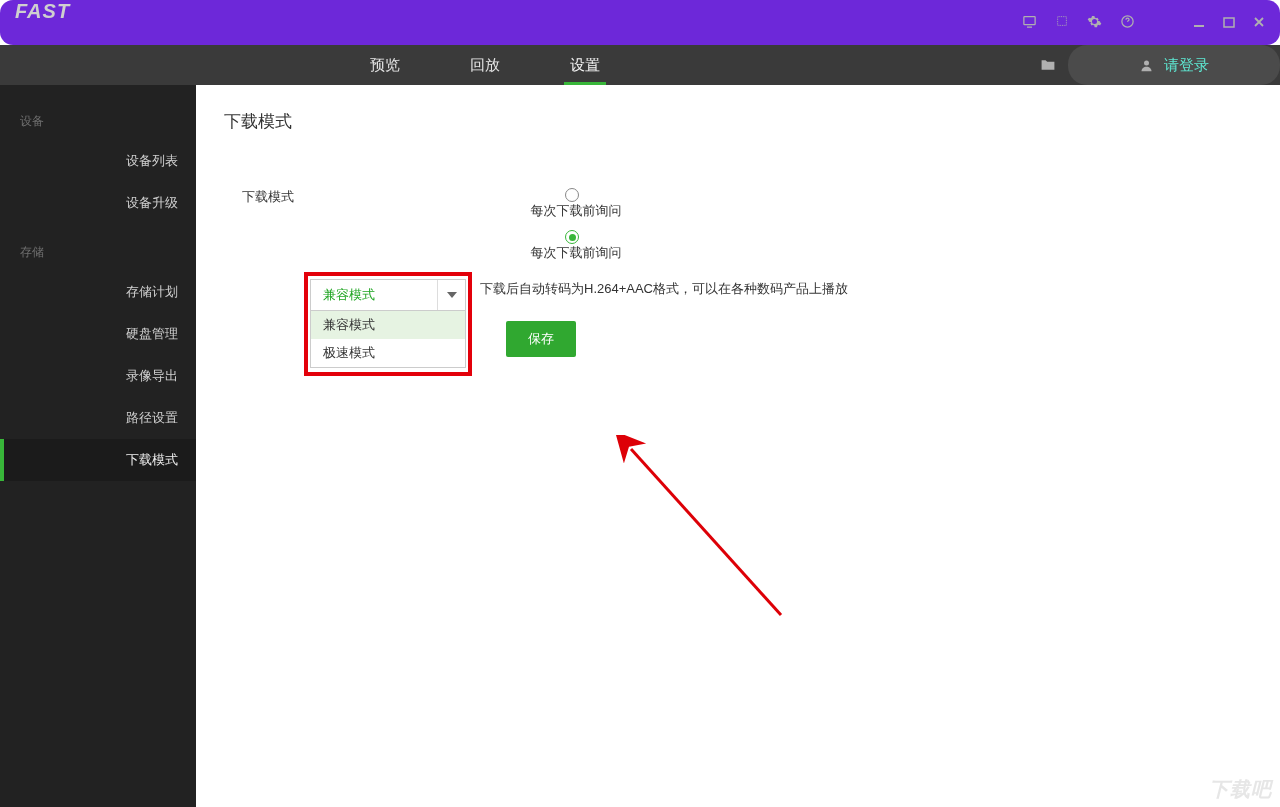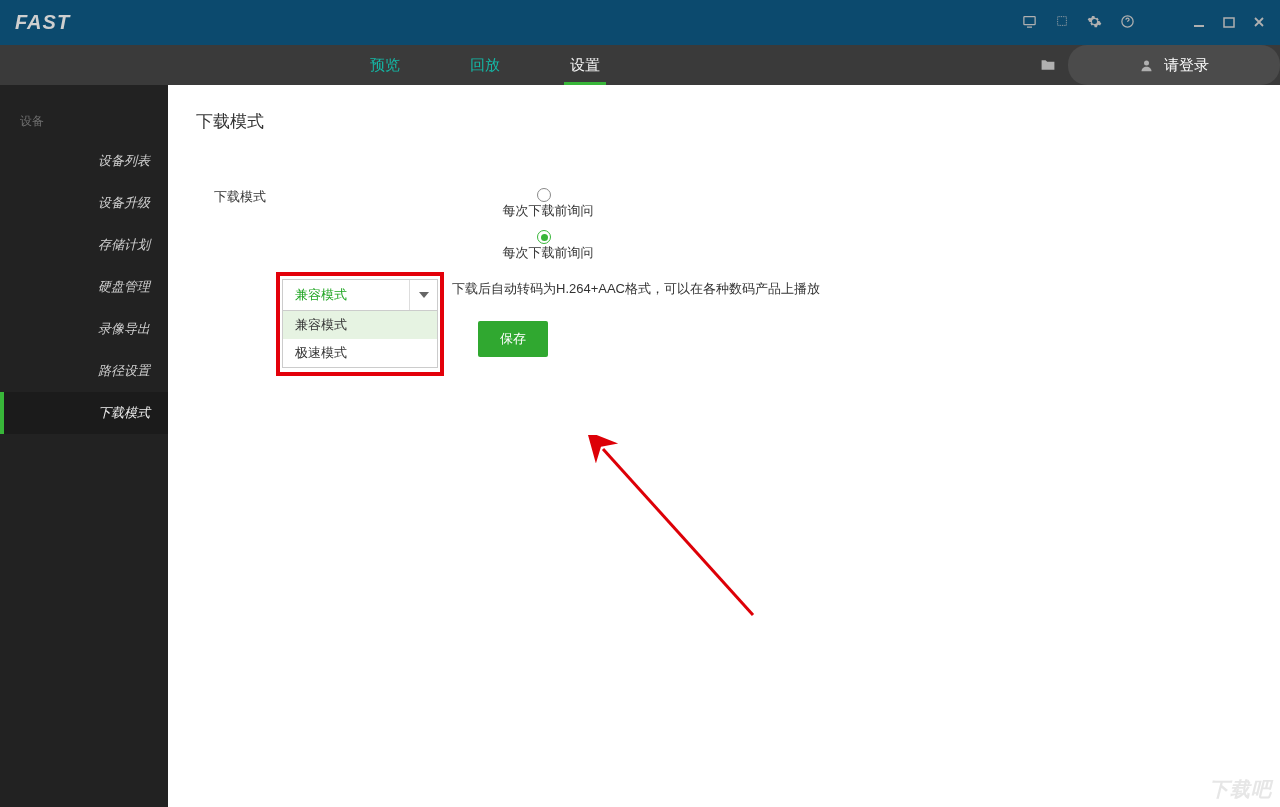--- a/index.html
+++ b/index.html
@@ -1,36 +1,36 @@
 <!DOCTYPE html>
 <html><head>
   <meta charset="utf-8">
   <style>
     * { margin: 0; padding: 0; box-sizing: border-box; }
     body { font-family: "Microsoft YaHei", "PingFang SC", Arial, sans-serif; width: 1280px; height: 807px; overflow: hidden; background: #fff; }
     
-    .title-bar { height: 45px; background: #0c4a6e; display: flex; align-items: center; padding: 0 15px; }
+    .title-bar { height: 45px; background: #6d28d9; display: flex; padding: 0 15px; border-radius: 13px; }
     .logo { color: #cfcfcf; font-size: 20px; font-weight: 900; font-style: italic; letter-spacing: 1px; }
     .title-icons { margin-left: auto; display: flex; align-items: center; gap: 18px; }
     .title-icons span { color: #b0b0b0; font-size: 14px; cursor: pointer; }
     .title-icons .gap { width: 22px; }
     
     .menu-bar { height: 40px; background: #3a3a3a; display: flex; align-items: center; }
     .menu-tabs { display: flex; margin-left: 370px; gap: 70px; height: 100%; }
-    .menu-tab { color: #14b8a6; font-size: 15px; height: 100%; display: flex; align-items: center; cursor: pointer; position: relative; }
+    .menu-tab { color: #e5e5e5; font-size: 15px; height: 100%; display: flex; align-items: center; cursor: pointer; position: relative; }
     .menu-tab.active { color: #f5f5f5; }
     .menu-tab.active::after { content: ""; position: absolute; bottom: 0; left: -6px; right: -6px; height: 3px; background: #38b639; }
     .menu-right { margin-left: auto; display: flex; align-items: center; height: 100%; }
     .folder-btn { width: 40px; height: 40px; display: flex; align-items: center; justify-content: center; color: #b0b0b0; cursor: pointer; }
-    .login-btn { width: 212px; height: 40px; background: #4b4b4b; display: flex; align-items: center; justify-content: center; gap: 10px; color: #ffffff; font-size: 15px; cursor: pointer; border-radius: 19px; }
+    .login-btn { width: 212px; height: 40px; background: #4b4b4b; display: flex; align-items: center; justify-content: center; gap: 10px; color: #5eead4; font-size: 15px; cursor: pointer; border-radius: 19px; }
     
     .body-wrap { display: flex; height: calc(807px - 85px); }
-    .sidebar { width: 168px; background: #222222; padding-top: 18px; }
+    .sidebar { width: 196px; background: #222222; padding-top: 18px; }
     .side-group-title { color: #6f6f6f; font-size: 12px; padding: 10px 20px; }
-    .side-item { color: #d0d0d0; font-size: 13px; padding: 12px 8px; text-align: right; padding-right: 18px; cursor: pointer; position: relative; font-style: italic; }
+    .side-item { color: #d0d0d0; font-size: 13px; padding: 12px 8px; text-align: right; padding-right: 18px; cursor: pointer; position: relative; }
     .side-item.active { background: #1b1b1b; color: #f0f0f0; }
     .side-item.active::before { content: ""; position: absolute; left: 0; top: 0; bottom: 0; width: 4px; background: #38b639; }
     
     .main { flex: 1; background: #fff; padding: 25px 28px; position: relative; }
     .page-title { font-size: 17px; color: #333; margin-bottom: 55px; }
     .form-row { display: flex; align-items: flex-start; }
     .form-label { width: 70px; text-align: right; font-size: 13px; color: #333; padding-top: 0; }
     .radio-group { margin-left: 10px; }
     .radio-row { display: flex; align-items: center; margin-bottom: 10px; font-size: 13px; color: #333; flex-direction: column; }
     .radio { width: 14px; height: 14px; border: 1px solid #888; border-radius: 50%; margin-right: 8px; display: inline-flex; align-items: center; justify-content: center; cursor: pointer; }
@@ -122,20 +122,21 @@
       <span>请登录</span>
     </div>
   </div>
 </div>
 
 <div class="body-wrap">
   <div class="sidebar">
     <div class="side-group-title">设备</div>
     <div class="side-item">设备列表</div>
     <div class="side-item">设备升级</div>
+    <div class="side-group-title" style="margin-top:10px;">存储</div>
     <div class="side-item">存储计划</div>
     <div class="side-item">硬盘管理</div>
     <div class="side-item">录像导出</div>
     <div class="side-item">路径设置</div>
     <div class="side-item active">下载模式</div>
   </div>
 
   <div class="main">
     <div class="page-title">下载模式</div>
 

